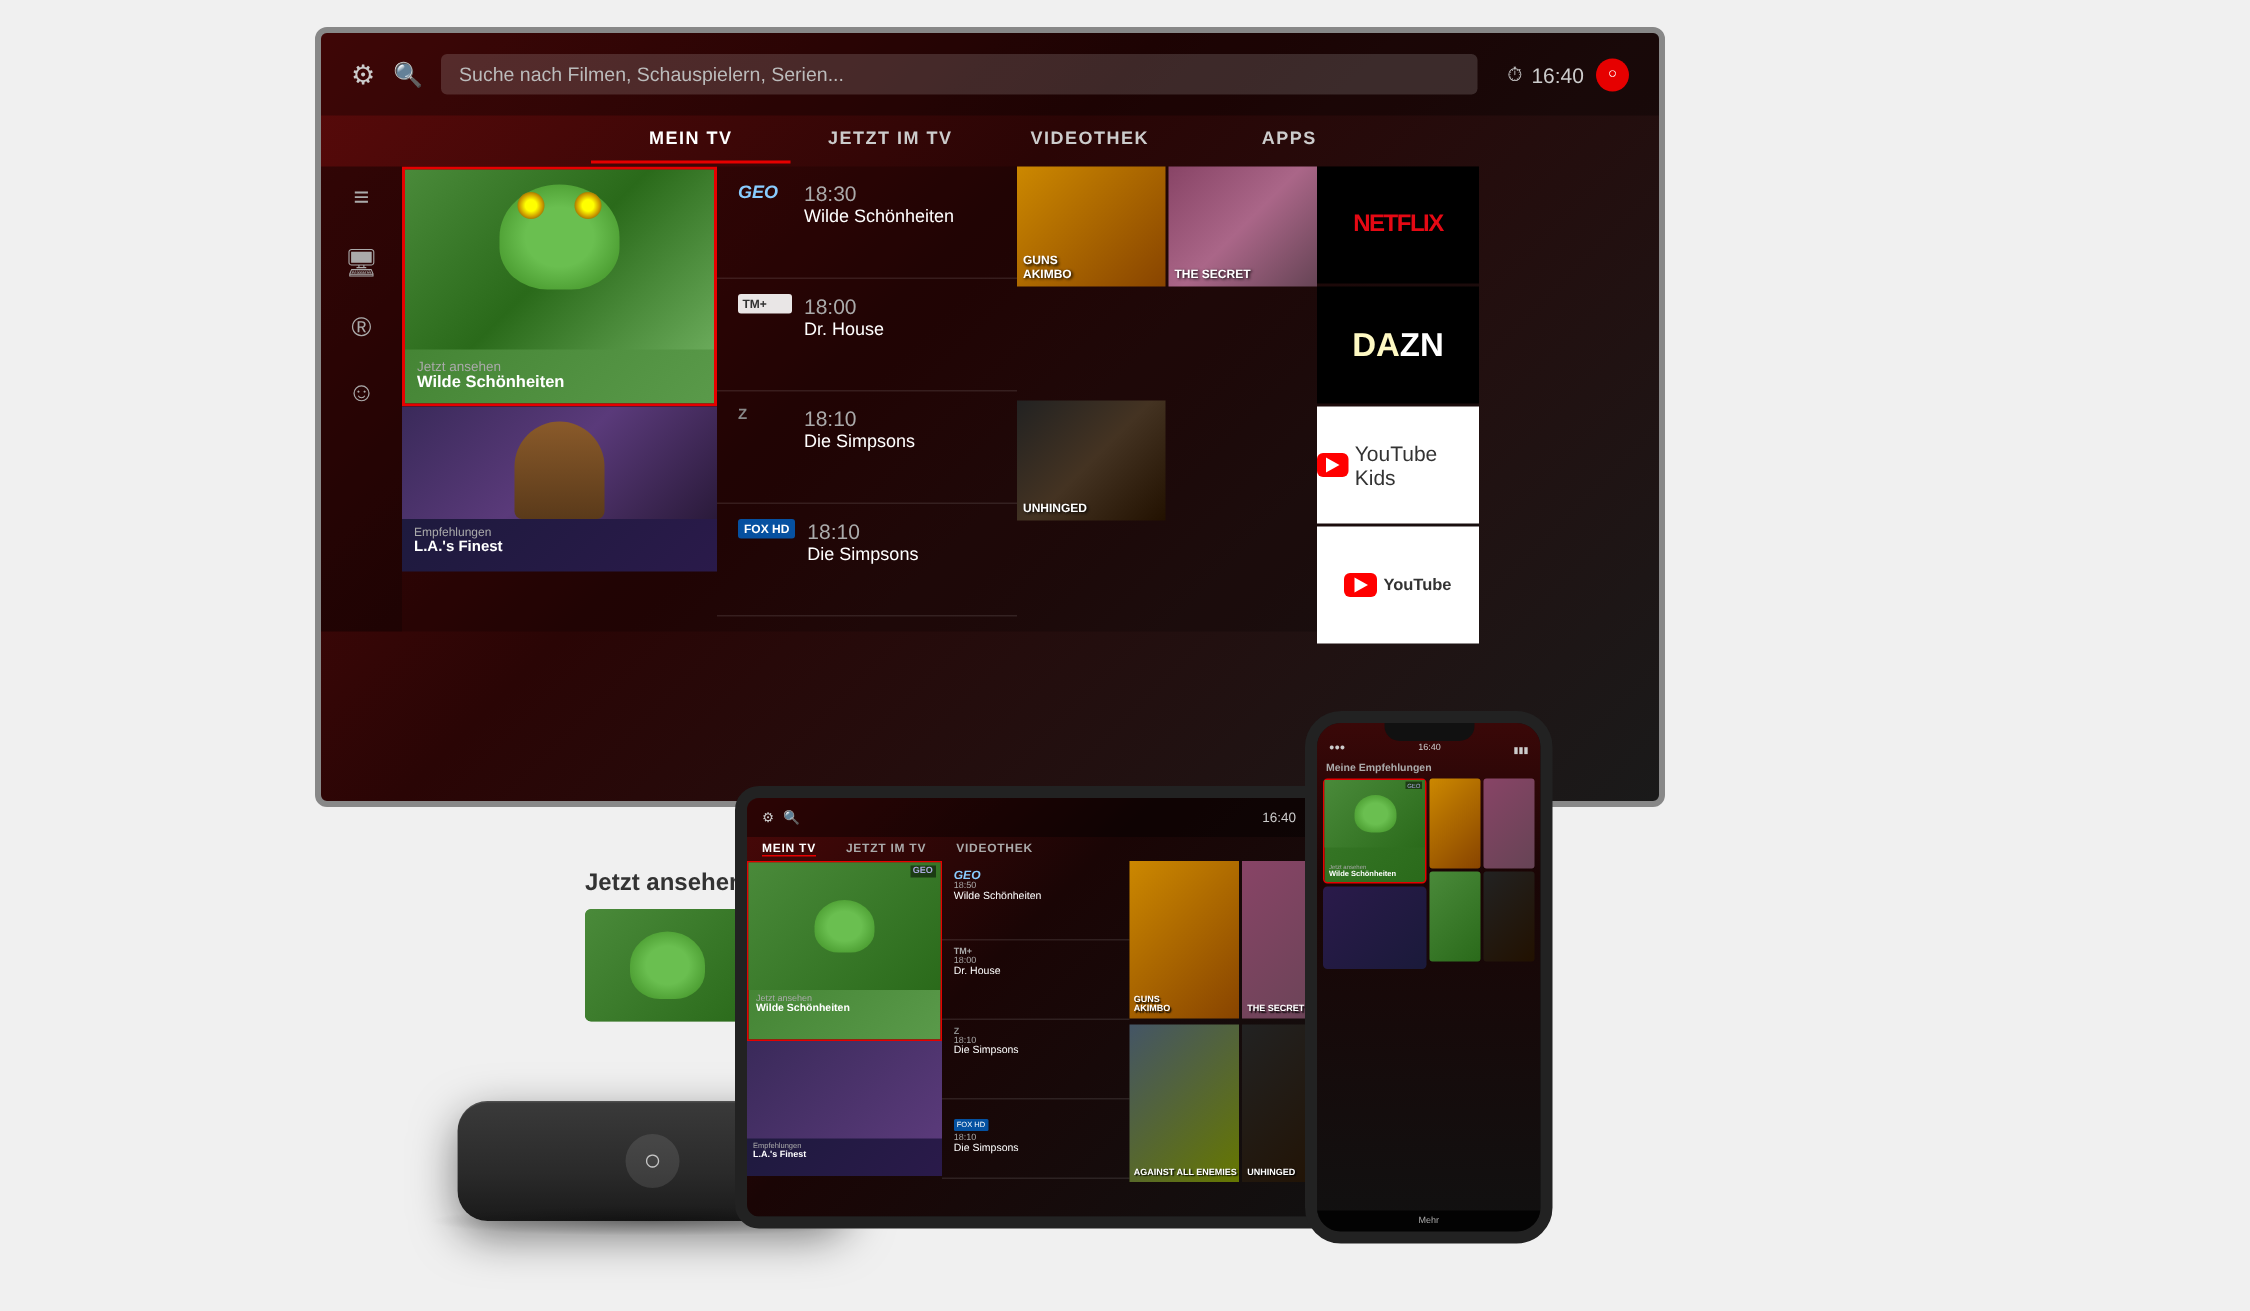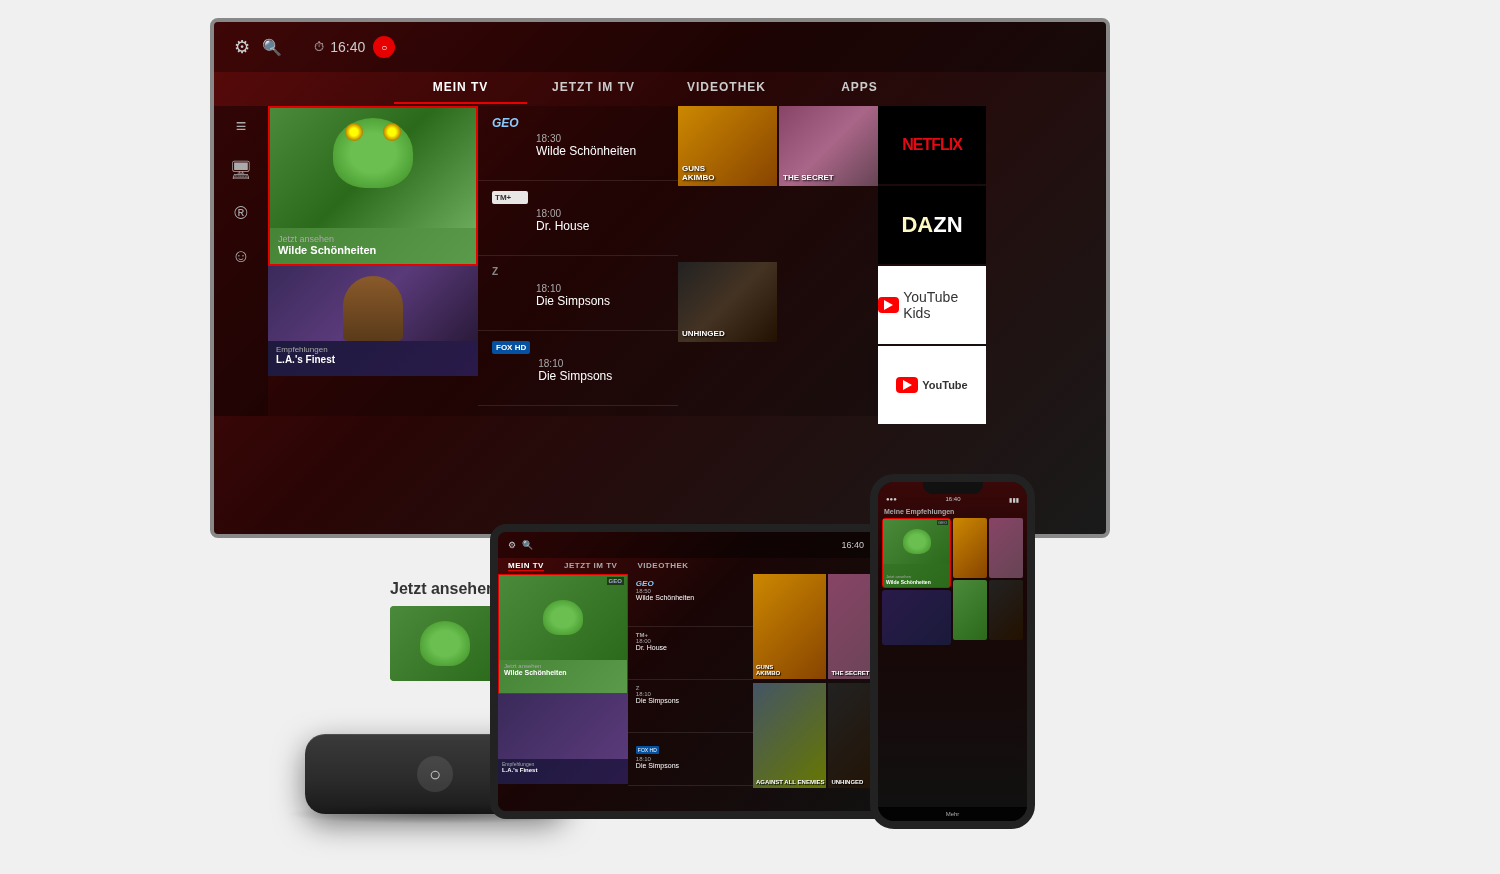--- a/index.html
+++ b/index.html
@@ -272,21 +272,21 @@
       font-size: 10px;
     }
     .channel-logo.fox {
       background: rgba(0,100,200,0.8);
       color: white;
       font-size: 8px;
       padding: 2px 4px;
       border-radius: 2px;
     }
     .now-item-info { color: #ccc; }
-    .now-item-time { font-size: 10px; color: #aaa; margin-top: 17px; }
+    .now-item-time { font-size: 14px; color: #aaa; }
     .now-item-title { font-size: 12px; color: white; }
 
     
     .tv-videothek {
       width: 200px;
       display: grid;
       grid-template-columns: 1fr 1fr;
       gap: 2px;
       background: rgba(0,0,0,0.2);
     }
@@ -659,20 +659,21 @@
   </style>
 </head>
 <body>
 
 <div class="tv-wrapper">
   <div class="tv-screen">
 
     <div class="tv-header">
       <span class="tv-gear-icon">⚙</span>
       <span class="tv-gear-icon" style="font-size:16px">🔍</span>
+      <span class="tv-search-bar" style="font-size:13px; color:#bbb;">Suche nach Filmen, Schauspielern, Serien...</span>
       <span class="tv-time">
         <span style="font-size:13px">⏱</span>
         <span>16:40</span>
       </span>
       <span class="vodafone-logo">○</span>
     </div>
 
     <div class="tv-nav">
       <div class="tv-nav-tab active">MEIN TV</div>
       <div class="tv-nav-tab">JETZT IM TV</div>

